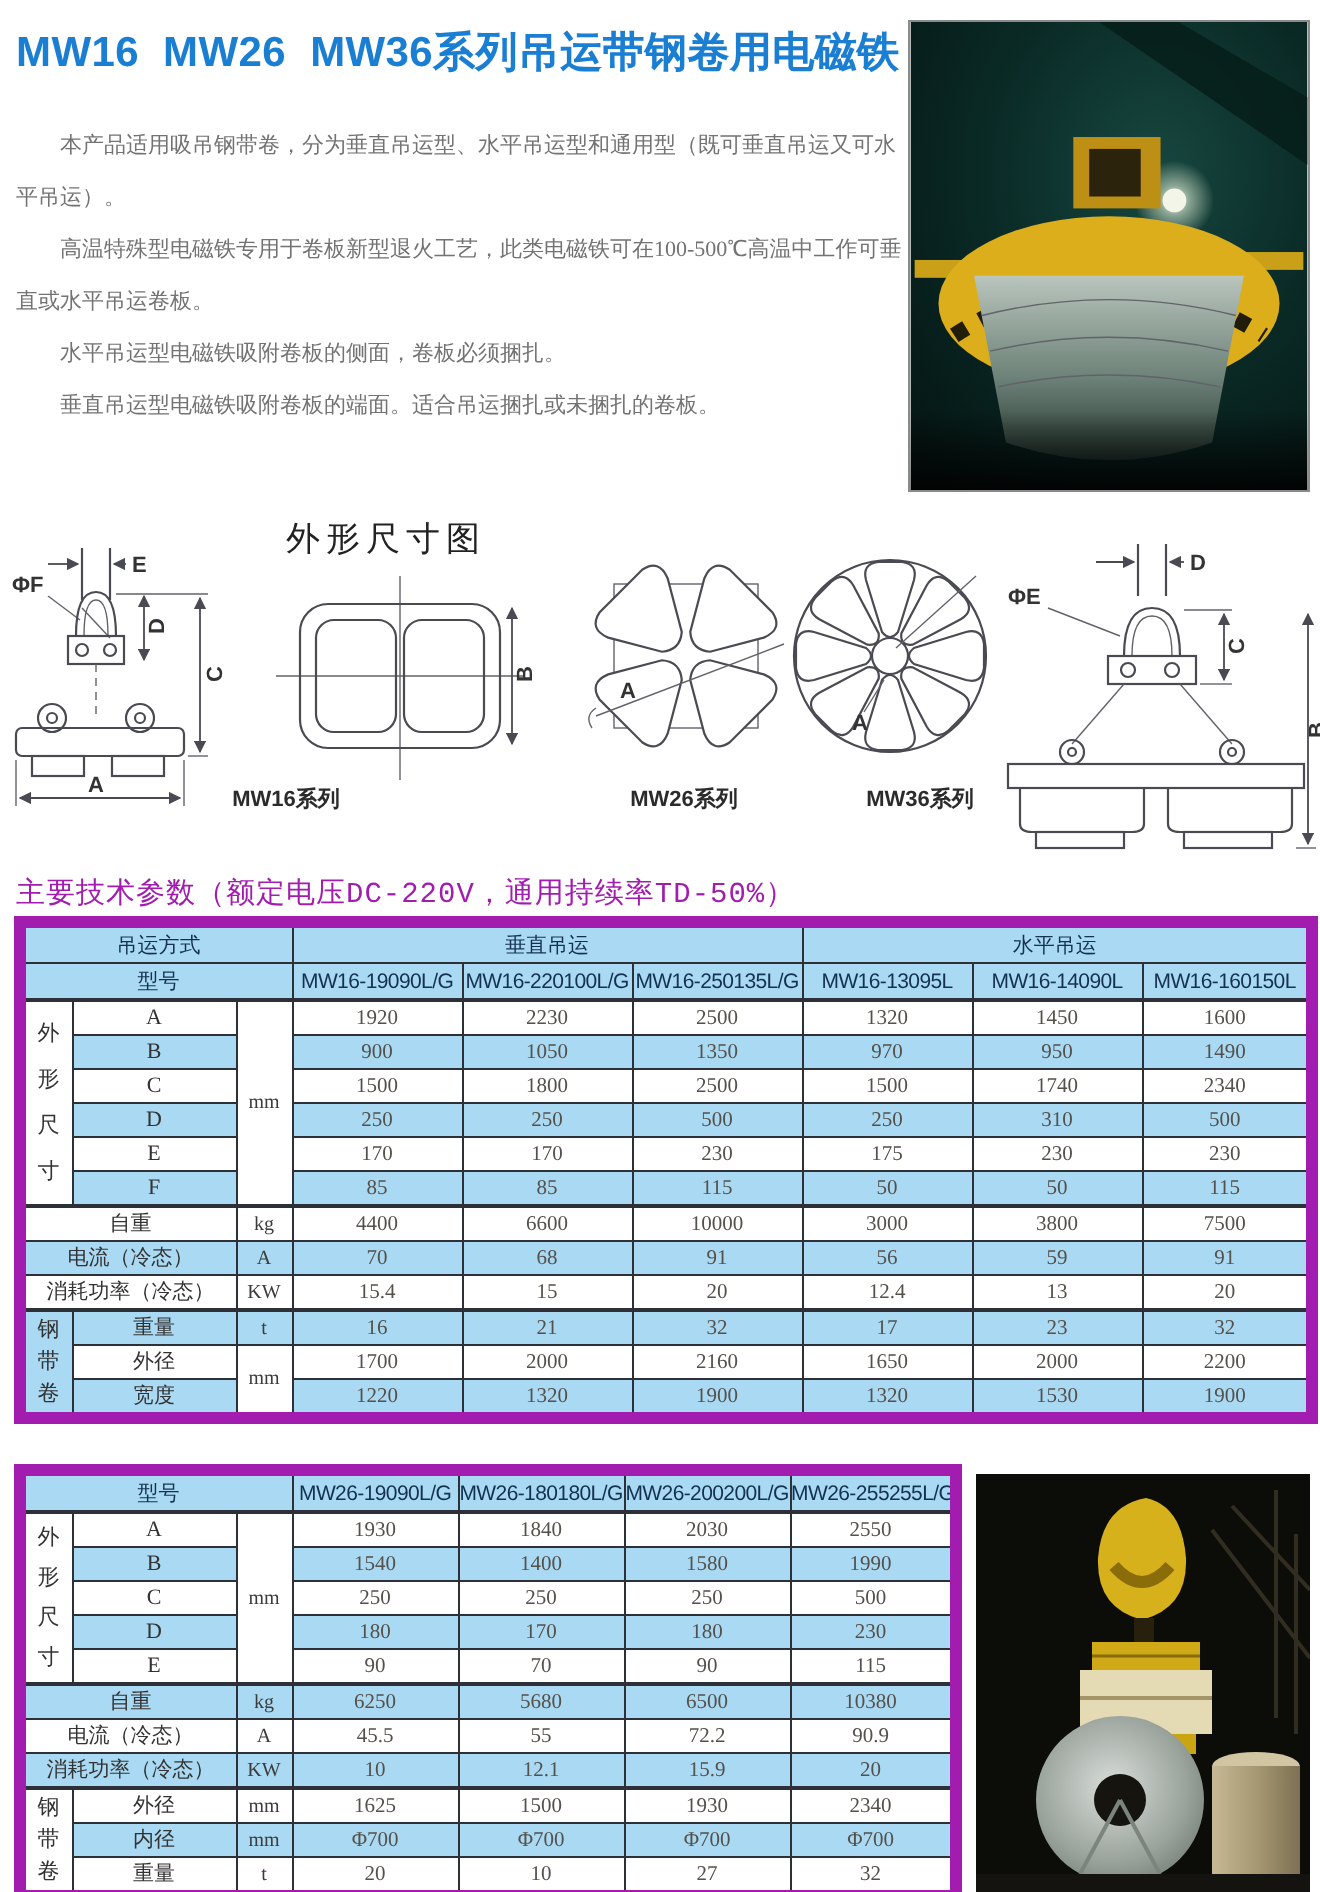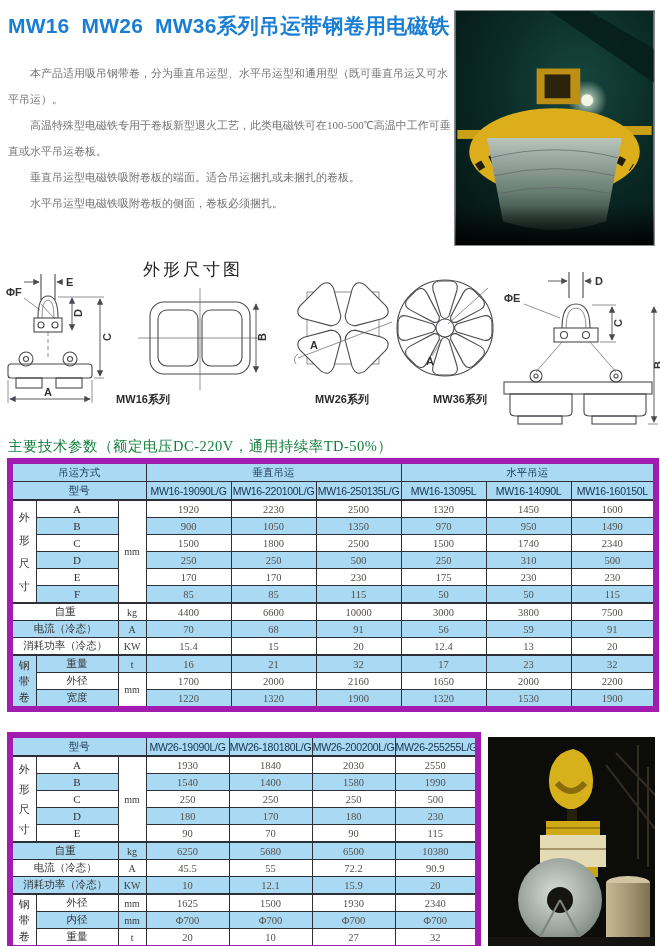--- a/index.html
+++ b/index.html
@@ -4,21 +4,21 @@
 <style>
   html,body{margin:0;padding:0;background:#d8d8d8;}
   .page{position:relative;width:660px;height:946px;background:#ffffff;overflow:hidden;
         font-family:"Liberation Serif",serif;}
   .abs{position:absolute;}
 
   
   .main-title{left:8px;top:12px;font-family:"Liberation Sans",sans-serif;
               font-weight:bold;font-size:21px;color:#1a7ed2;white-space:pre;letter-spacing:.2px;}
   .diagram-heading{left:143px;top:258px;font-size:17px;color:#222;letter-spacing:3px;}
-  .section-title{font-family:Liberation Serif, serif;font-size:14.5px;color:#15803d;letter-spacing:.5px;}
+  .section-title{font-family:Liberation Mono, monospace;font-size:14.5px;color:#a21caf;letter-spacing:.5px;}
 
   
   .intro{left:8px;top:60px;width:444px;font-size:11px;line-height:26px;color:#737373;}
   .intro p{margin:0;text-indent:2em;}
 
   
   table{border-collapse:collapse;table-layout:fixed;border:6px solid #a21caf;background:#fff;}
   td{border:1px solid #2e3038;text-align:center;padding:0;height:16px;
      font-size:10.5px;color:#54504a;white-space:nowrap;overflow:hidden;}
   .t1{left:7px;top:458px;width:645px;}
@@ -91,22 +91,22 @@
       <path d="M 36,148 Q 100,132 164,148" class="thin" stroke="#3f5248"></path>
       <path d="M 40,166 Q 100,152 160,166" class="thin" stroke="#3f5248"></path>
       <path d="M 44,184 Q 100,172 156,184" class="thin" stroke="#3f5248"></path>
       <rect x="0" y="196" width="200" height="40" fill="url(#fadeg)"></rect>
     </svg>
   </div>
 
   <div class="abs intro">
     <p>本产品适用吸吊钢带卷，分为垂直吊运型、水平吊运型和通用型（既可垂直吊运又可水平吊运）。</p>
     <p>高温特殊型电磁铁专用于卷板新型退火工艺，此类电磁铁可在100-500℃高温中工作可垂直或水平吊运卷板。</p>
+    <p>水平吊运型电磁铁吸附卷板的侧面，卷板必须捆扎。</p>
     <p>垂直吊运型电磁铁吸附卷板的端面。适合吊运捆扎或未捆扎的卷板。</p>
-    <p>水平吊运型电磁铁吸附卷板的侧面，卷板必须捆扎。</p>
   </div>
 
   <div class="abs diagram-heading">外形尺寸图</div>
 
   <svg class="abs diagram-svg" width="660" height="170" viewBox="0 0 660 170">
     <defs>
       <marker id="arr" viewBox="0 0 10 10" refX="9" refY="5" markerWidth="7" markerHeight="7" orient="auto-start-reverse">
         <path d="M0,0 L10,5 L0,10 Z" fill="#4a4a52"></path>
       </marker>
       <path id="petal26" d="M -7,-10 Q 0,-4 7,-10 L 21,-34 Q 25,-44 15,-46 L -15,-46 Q -25,-44 -21,-34 Z" fill="#fff" stroke="#4a4a52" stroke-width="1.1"></path>

